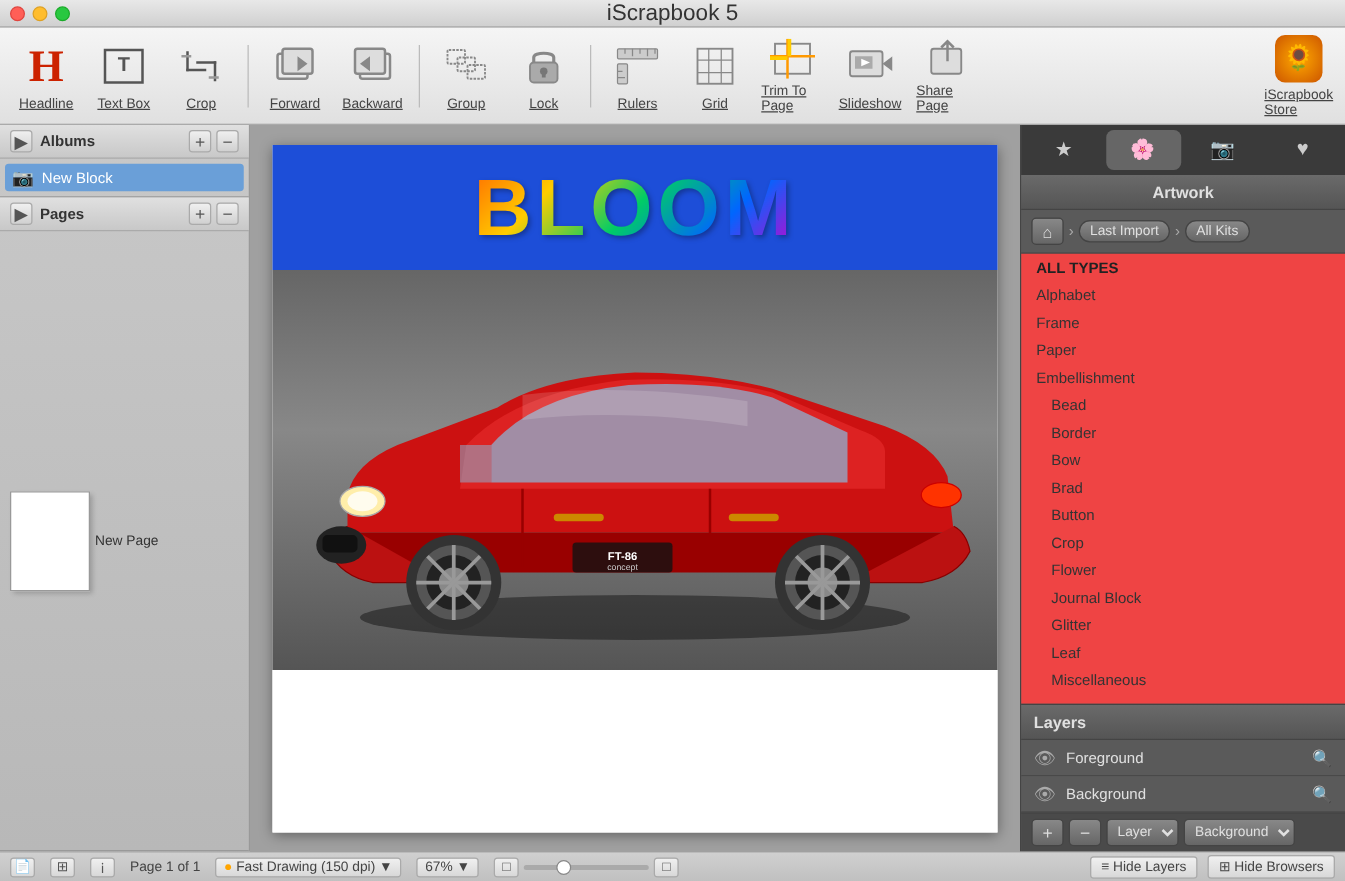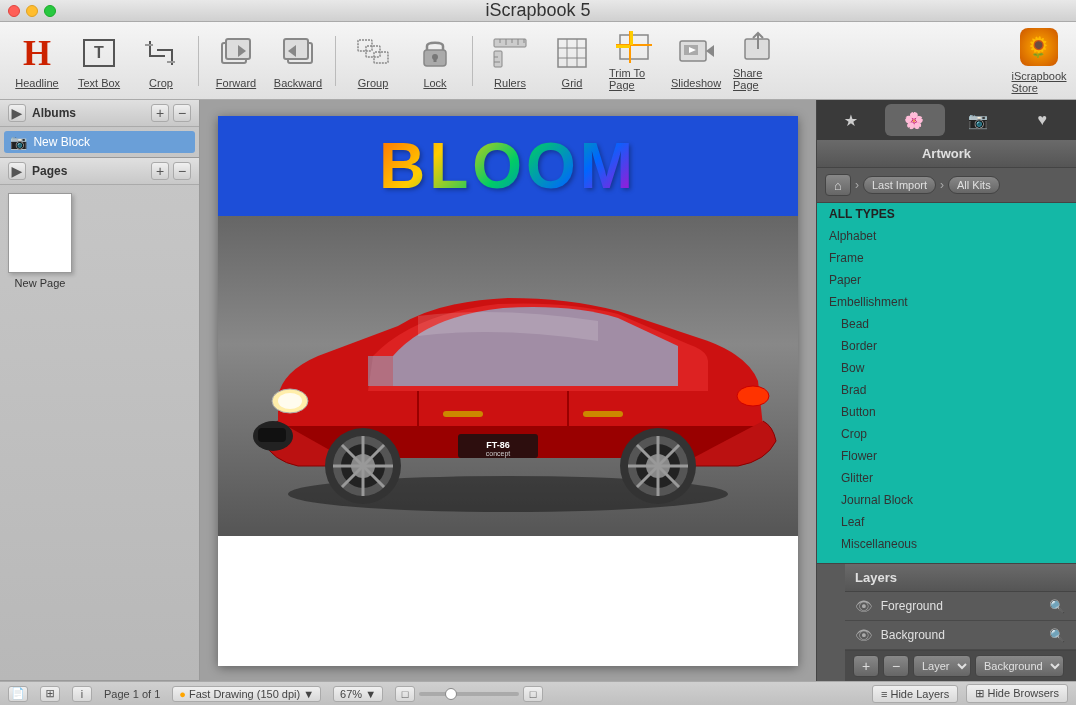--- a/index.html
+++ b/index.html
@@ -74,21 +74,21 @@
     .sidebar-controls { display: flex; gap: 4px; }
     .sidebar-btn { width: 18px; height: 18px; background: linear-gradient(to bottom, #f0f0f0, #d0d0d0); border: 1px solid #aaa; border-radius: 3px; display: flex; align-items: center; justify-content: center; cursor: pointer; font-size: 14px; color: #555; line-height: 1; }
 
     .album-list { padding: 4px; }
     .album-item { display: flex; align-items: center; gap: 6px; padding: 3px 6px; border-radius: 3px; cursor: pointer; background: #6a9fd8; color: white; }
     .album-item .album-icon { font-size: 14px; }
     .album-item .album-name { font-size: 12px; }
 
     .pages-section { flex: 1; display: flex; flex-direction: column; }
     .pages-list { flex: 1; padding: 8px; display: flex; flex-wrap: wrap; gap: 8px; }
-    .page-thumb-container { display: flex; flex-direction: column; align-items: center; gap: 4px; cursor: pointer; }
+    .page-thumb-container { display: flex; flex-direction: row; align-items: center; gap: 4px; cursor: pointer; }
     .page-thumb { width: 64px; height: 80px; background: white; border: 1px solid #999; box-shadow: 2px 2px 4px rgba(0,0,0,0.2); }
     .page-thumb-label { font-size: 11px; color: #333; }
 
     
     .canvas-area {
       flex: 1;
       background: #a0a0a0;
       overflow: auto;
       display: flex;
       align-items: flex-start;
@@ -207,42 +207,41 @@
       background: linear-gradient(to bottom, #888, #666);
       border: 1px solid #444;
       border-radius: 10px;
       font-size: 11px;
       color: #e0e0e0;
       cursor: pointer;
     }
 
     .artwork-list {
       flex: 1;
-      background: #14b8a6;
+      background: #ef4444;
       overflow-y: auto;
       padding: 0;
     }
     .artwork-category {
       padding: 4px 12px;
       font-size: 12px;
       color: #333;
       cursor: pointer;
     }
     .artwork-category.header { font-weight: 600; color: #222; }
     .artwork-subcategory {
       padding: 4px 24px;
       font-size: 12px;
       color: #333;
       cursor: pointer;
     }
 
     
     .layers-section {
       border-top: 1px solid #444;
-      padding-left: 28px;
     }
     .layers-header {
       height: 28px;
       background: linear-gradient(to bottom, #6a6a6a, #555);
       display: flex;
       align-items: center;
       padding: 0 10px;
       border-bottom: 1px solid #444;
     }
     .layers-header-title { font-size: 13px; font-weight: 600; color: #e0e0e0; }
@@ -653,22 +652,22 @@
       <div class="artwork-category">Frame</div>
       <div class="artwork-category">Paper</div>
       <div class="artwork-category">Embellishment</div>
       <div class="artwork-subcategory">Bead</div>
       <div class="artwork-subcategory">Border</div>
       <div class="artwork-subcategory">Bow</div>
       <div class="artwork-subcategory">Brad</div>
       <div class="artwork-subcategory">Button</div>
       <div class="artwork-subcategory">Crop</div>
       <div class="artwork-subcategory">Flower</div>
+      <div class="artwork-subcategory">Journal Block</div>
       <div class="artwork-subcategory">Glitter</div>
-      <div class="artwork-subcategory">Journal Block</div>
       <div class="artwork-subcategory">Leaf</div>
       <div class="artwork-subcategory">Miscellaneous</div>
 
     </div>
 
     <div class="layers-section">
       <div class="layers-header">
         <span class="layers-header-title">Layers</span>
       </div>
 

